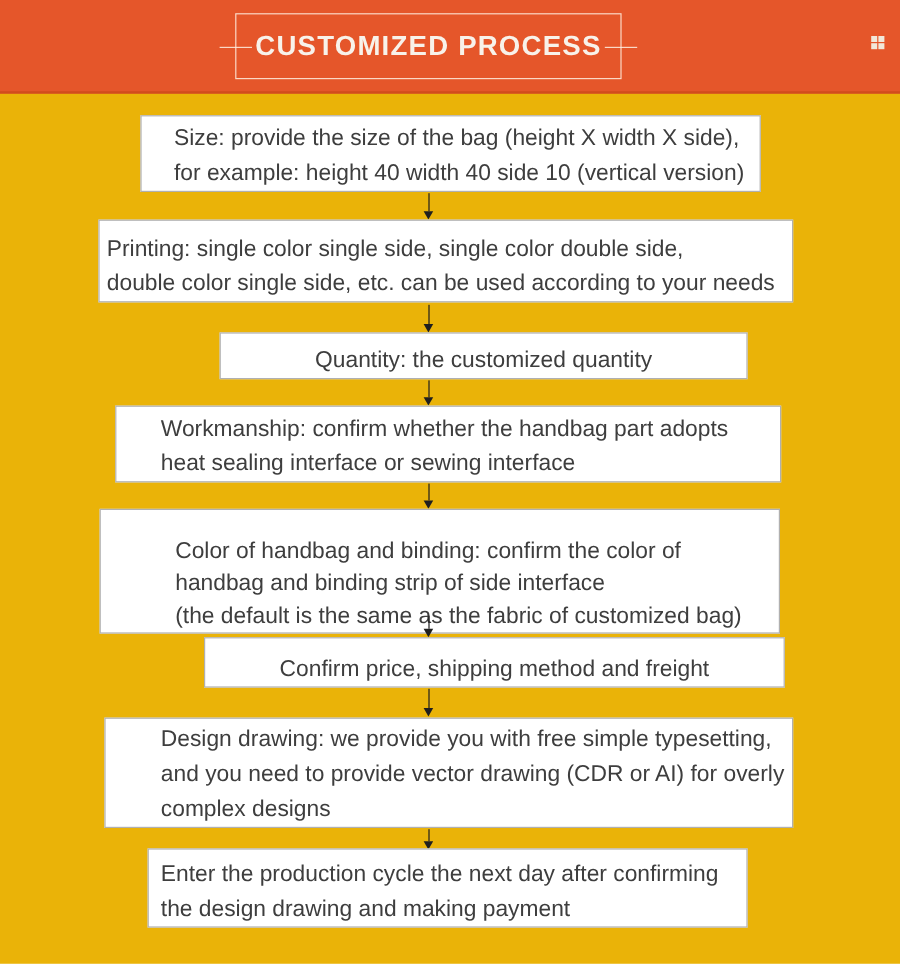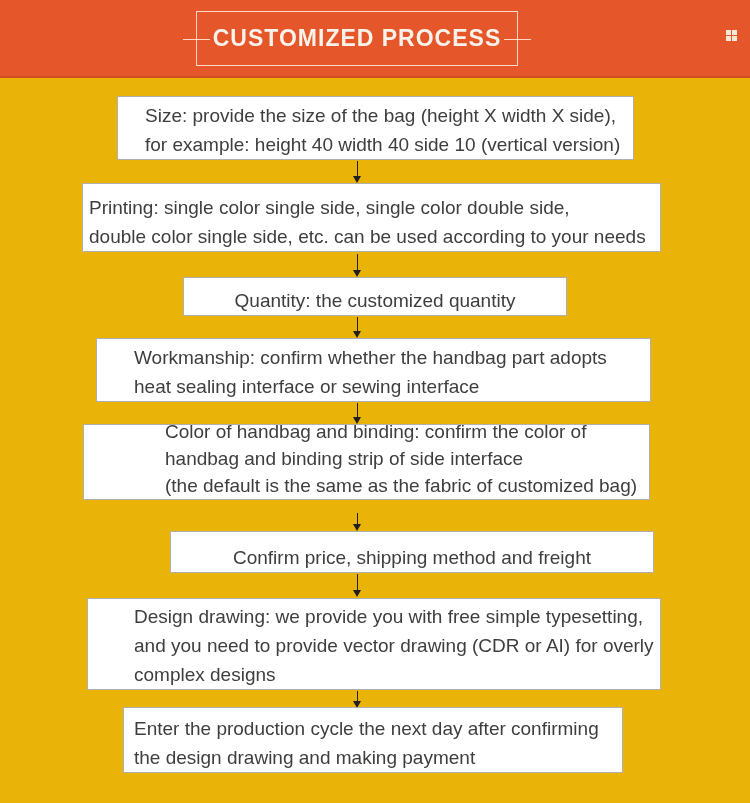--- a/index.html
+++ b/index.html
@@ -63,23 +63,23 @@
     color: #3e3e3e;
     font-size: 19px;
     line-height: 29px;
     display: flex; align-items: flex-end;
   }
   .fbox .txt { width: 100%; white-space: pre-line; }
   .center .txt { text-align: center; }
 
   .b1 { left: 117px; top:  96px; width: 517px; height: 64px; padding-left: 27px; }
   .b2 { left:  82px; top: 183px; width: 579px; height: 69px; padding-left: 6px; }
-  .b3 { left: 183px; top: 277px; width: 384px; height: 39px; }
+  .b3 { left: 183px; top: 277px; width: 440px; height: 39px; }
   .b4 { left:  96px; top: 338px; width: 555px; height: 64px; padding-left: 37px; }
-  .b5 { left:  83px; top: 424px; width: 567px; height: 76px; padding-left: 81px; line-height: 27px; }
+  .b5 { left:  83px; top: 424px; width: 567px; height: 104px; padding-left: 62px; line-height: 27px; }
   .b6 { left: 170px; top: 531px; width: 484px; height: 42px; }
   .b7 { left:  87px; top: 598px; width: 574px; height: 92px; padding-left: 46px; }
   .b8 { left: 123px; top: 707px; width: 500px; height: 66px; padding-left: 10px; }
 
   
   .arrow {
     position: absolute; left: 357px;
     width: 1px;
     background: #1f1f1f;
   }

